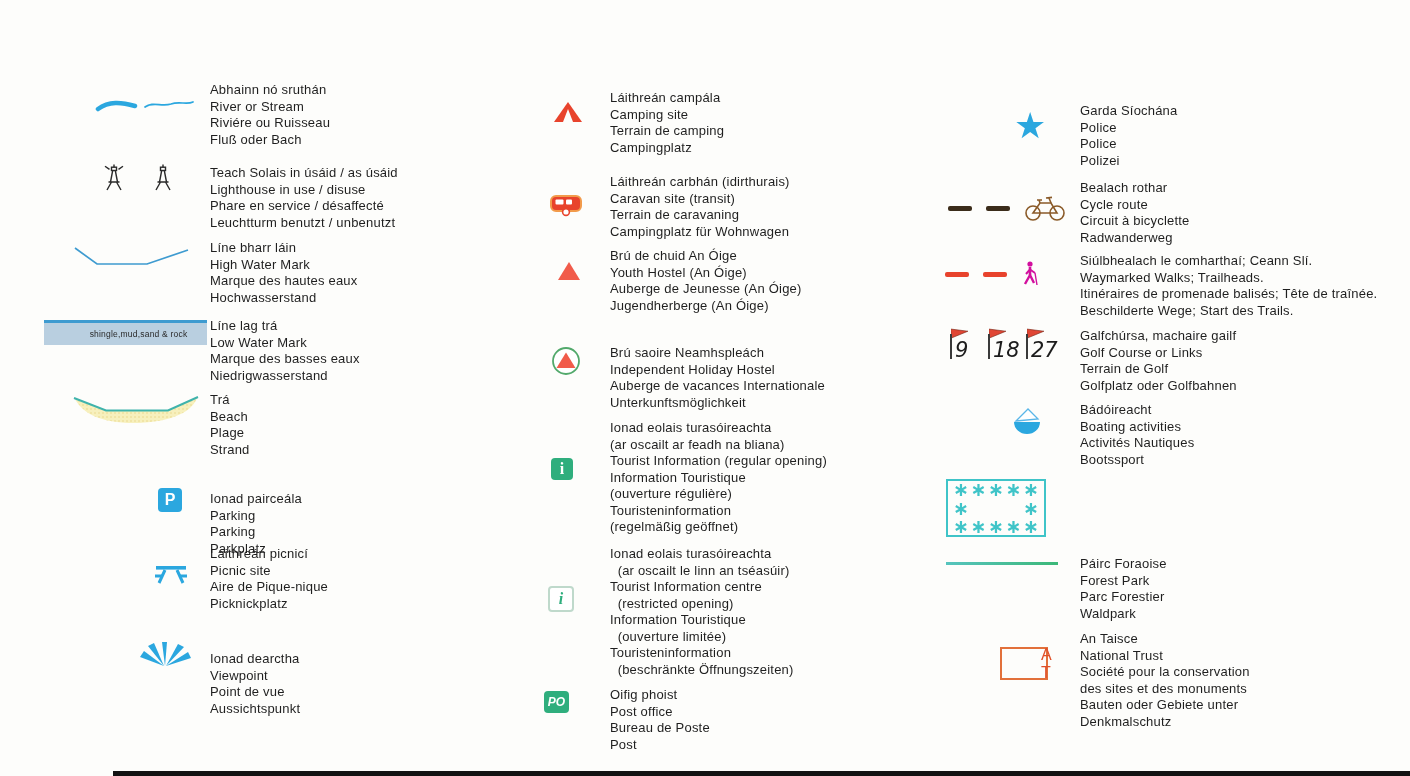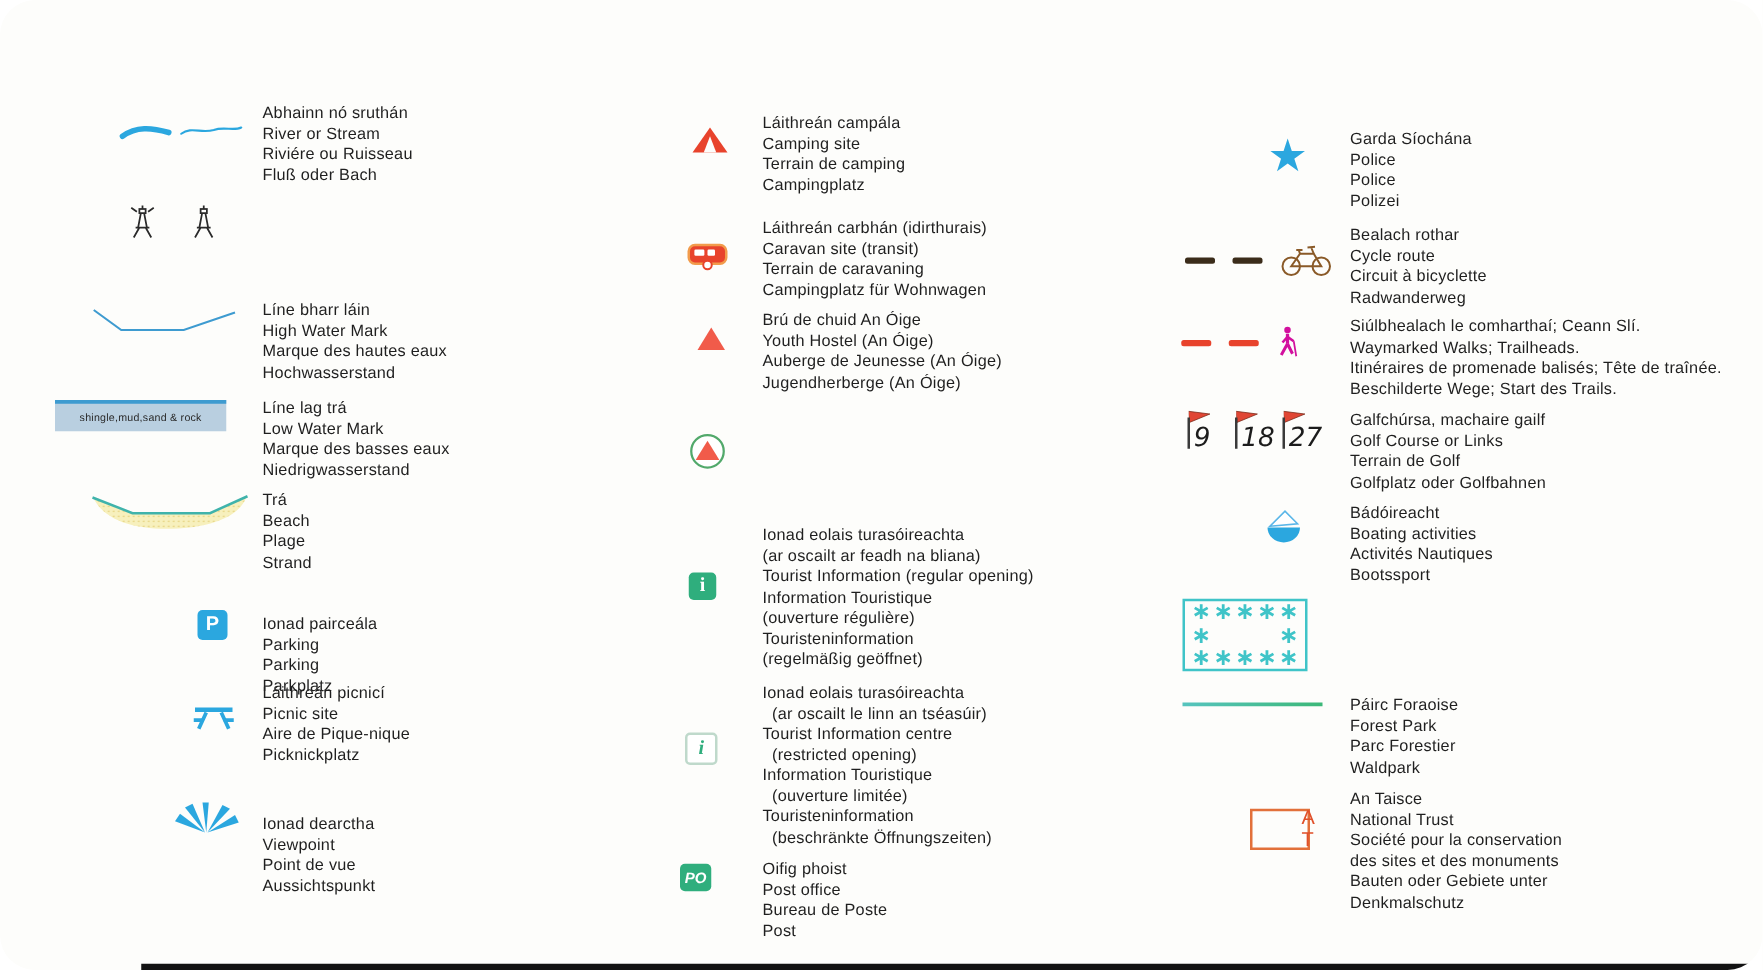--- a/index.html
+++ b/index.html
@@ -1,29 +1,29 @@
 <!DOCTYPE html>
 <html><head>
 <meta charset="utf-8">
 <style>
   html,body{margin:0;padding:0;}
   .page{
     position:relative;width:1410px;height:776px;background:#fdfdfb;
-    font-family:"Liberation Sans",sans-serif;overflow:hidden;border-radius:28px;
+    font-family:"Liberation Sans",sans-serif;overflow:hidden;
   }
   .txt{
     position:absolute;white-space:pre-wrap;font-size:13px;line-height:16.5px;
     color:#1f1f1f;letter-spacing:.2px;
   }
   .sym{position:absolute;}
   
   .lowwater{
     left:44px;top:320px;width:137px;height:22px;background:#b9cfe0;
     border-top:3px solid #3e9bd0;display:flex;align-items:center;justify-content:center;
-    font-size:8.5px;color:#2a2a2a;letter-spacing:.2px;
+    font-size:8.5px;color:#2a2a2a;letter-spacing:.2px;padding-left:26px;
   }
   
   .sq{display:flex;align-items:center;justify-content:center;border-radius:4px;}
   .parking{left:158px;top:488px;width:24px;height:24px;background:#2ba7df;}
   .parking span{color:#fff;font-weight:bold;font-size:16px;}
   .info1{left:551px;top:458px;width:22px;height:22px;background:#2fae7d;}
   .info1 span{color:#fff;font-family:"Liberation Serif",serif;font-weight:bold;font-size:16px;}
   .info2{left:548px;top:586px;width:22px;height:22px;background:#fff;border:2px solid #bfd9cb;}
   .info2 span{color:#2fae7d;font-family:"Liberation Serif",serif;font-weight:bold;font-style:italic;font-size:16px;}
   .po{left:544px;top:691px;width:25px;height:22px;background:#2fae7d;}
@@ -61,20 +61,24 @@
 </style>
 </head>
 <body>
 
 <div class="page">
 
   <div class="txt" style="left:210px;top:82px;width:330px">Abhainn nó sruthán
 River or Stream
 Riviére ou Ruisseau
 Fluß oder Bach</div>
+  <div class="txt" style="left:210px;top:165px;width:330px">Teach Solais in úsáid / as úsáid
+Lighthouse in use / disuse
+Phare en service / désaffecté
+Leuchtturm benutzt / unbenutzt</div>
   <div class="txt" style="left:210px;top:240px;width:330px">Líne bharr láin
 High Water Mark
 Marque des hautes eaux
 Hochwasserstand</div>
   <div class="txt" style="left:210px;top:318px;width:330px">Líne lag trá
 Low Water Mark
 Marque des basses eaux
 Niedrigwasserstand</div>
   <div class="txt" style="left:210px;top:392px;width:330px">Trá
 Beach
@@ -98,20 +102,24 @@
 Terrain de camping
 Campingplatz</div>
   <div class="txt" style="left:610px;top:174px;width:330px">Láithreán carbhán (idirthurais)
 Caravan site (transit)
 Terrain de caravaning
 Campingplatz für Wohnwagen</div>
   <div class="txt" style="left:610px;top:248px;width:330px">Brú de chuid An Óige
 Youth Hostel (An Óige)
 Auberge de Jeunesse (An Óige)
 Jugendherberge (An Óige)</div>
+  <div class="txt" style="left:610px;top:345px;width:330px">Brú saoire Neamhspleách
+Independent Holiday Hostel
+Auberge de vacances Internationale
+Unterkunftsmöglichkeit</div>
   <div class="txt" style="left:610px;top:420px;width:330px">Ionad eolais turasóireachta
 (ar oscailt ar feadh na bliana)
 Tourist Information (regular opening)
 Information Touristique
 (ouverture régulière)
 Touristeninformation
 (regelmäßig geöffnet)</div>
   <div class="txt" style="left:610px;top:546px;width:330px">Ionad eolais turasóireachta
   (ar oscailt le linn an tséasúir)
 Tourist Information centre

